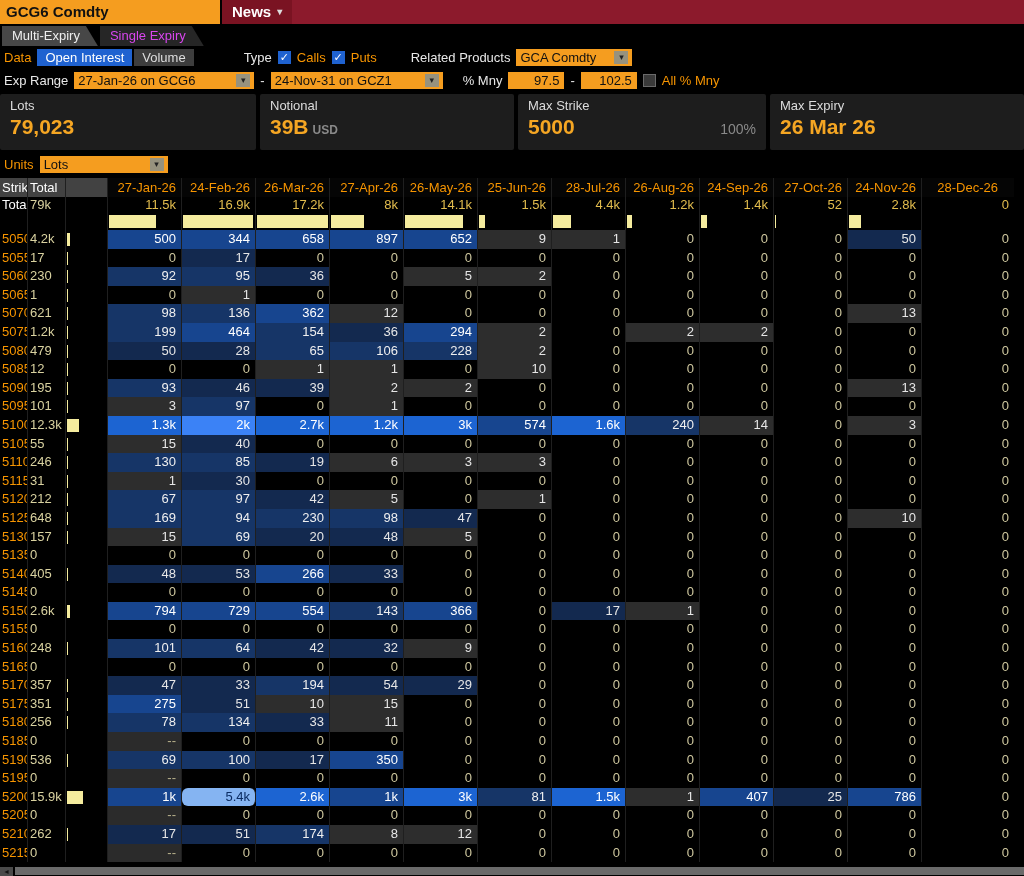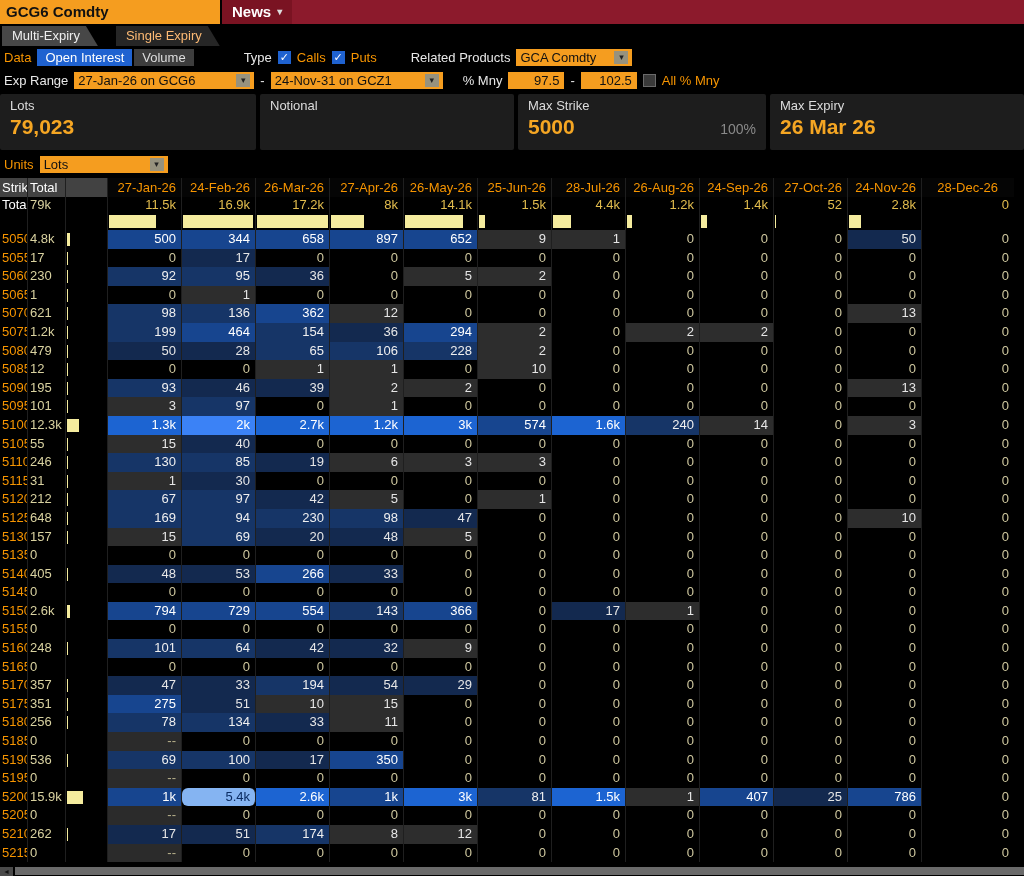--- a/index.html
+++ b/index.html
@@ -14,21 +14,21 @@
   .newsbar { flex:1; background:#8c1a2c; display:flex; align-items:center; border-left:2px solid #000; }
   .news-btn { background:#7a1322; color:#fff; font-size:15px; font-weight:bold;
     padding:0 10px; height:24px; line-height:24px; display:flex; align-items:center; gap:6px; }
   .news-btn .caret { font-size:10px; color:#ddd; }
 
   
   .tabs { height:22px; display:flex; align-items:flex-end; background:#000; padding-left:2px; }
   .tab { height:20px; line-height:20px; font-size:13px; padding:0 18px 0 10px;
     clip-path:polygon(0 0, calc(100% - 12px) 0, 100% 100%, 0 100%); }
   .tab.active { background:#474747; color:#eee; }
-  .tab.inactive { background:#262626; color:#fdba74; margin-left:18px; }
+  .tab.inactive { background:#262626; color:#d946ef; margin-left:2px; }
 
   
   .ctl { display:flex; align-items:center; font-size:13px; color:#e8e8e8; gap:6px; padding-left:4px; }
   .ctl-row1 { height:22px; }
   .ctl-row2 { height:24px; }
   .lbl-orange { color:#f79500; }
   .lbl-white { color:#e8e8e8; }
   .btn-blue { background:#1f62d0; color:#fff; padding:1px 8px; font-size:13px; }
   .btn-gray { background:#3d3d3d; color:#ddd; padding:1px 8px; font-size:13px; }
   .checkbox { width:13px; height:13px; background:#1f62d0; color:#fff; font-size:11px;
@@ -143,20 +143,21 @@
     <span class="lbl-orange">All % Mny</span>
   </div>
 
   <div class="cards">
     <div class="card card1">
       <div class="c-label">Lots</div>
       <div class="c-value">79,023</div>
     </div>
     <div class="card card2">
       <div class="c-label">Notional</div>
+      <div class="c-value"><span>39B</span><span class="c-suffix">USD</span></div>
     </div>
     <div class="card card3">
       <div class="c-label">Max Strike</div>
       <div class="c-valrow">
         <span class="c-value">5000</span>
         <span class="c-extra">100%</span>
       </div>
     </div>
     <div class="card card4">
       <div class="c-label">Max Expiry</div>
@@ -241,21 +242,21 @@
         <div class="cell w-m bcell">
           <div class="hbar" style="width: 1px;"></div>
         </div>
         <div class="cell w-m bcell">
           <div class="hbar" style="width: 12px;"></div>
         </div>
         <div class="cell w-m bcell last"></div>
       </div>
       <div class="grow drow">
         <div class="cell w-strike strike">5050</div>
-        <div class="cell w-total rtot">4.8k</div>
+        <div class="cell w-total rtot">4.2k</div>
         <div class="cell w-bar">
           <div class="rowbar" style="width: 3px;"></div>
         </div>
         <div class="cell w-m" style="background: rgb(23, 69, 143); color: rgb(255, 255, 255);">500</div>
         <div class="cell w-m" style="background: rgb(23, 69, 143); color: rgb(255, 255, 255);">344</div>
         <div class="cell w-m" style="background: rgb(23, 69, 143); color: rgb(255, 255, 255);">658</div>
         <div class="cell w-m" style="background: rgb(23, 69, 143); color: rgb(255, 255, 255);">897</div>
         <div class="cell w-m" style="background: rgb(23, 69, 143); color: rgb(255, 255, 255);">652</div>
         <div class="cell w-m" style="background: rgb(45, 45, 45); color: rgb(230, 230, 230);">9</div>
         <div class="cell w-m" style="background: rgb(45, 45, 45); color: rgb(230, 230, 230);">1</div>

